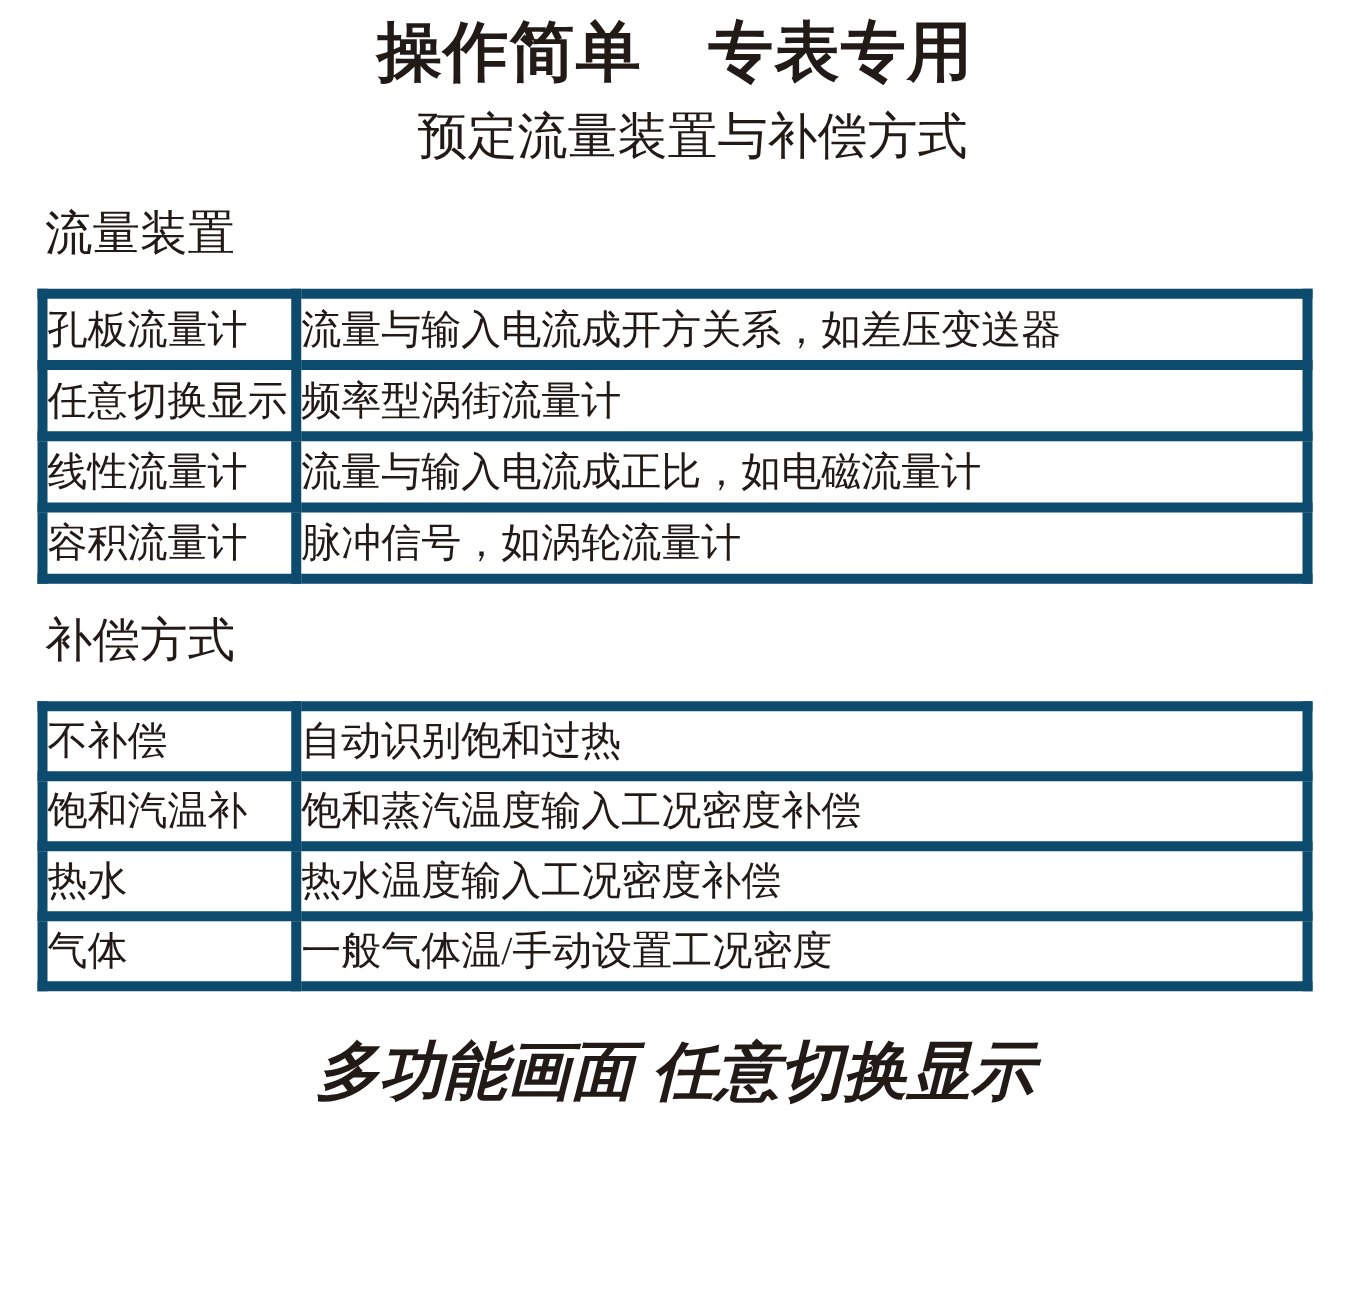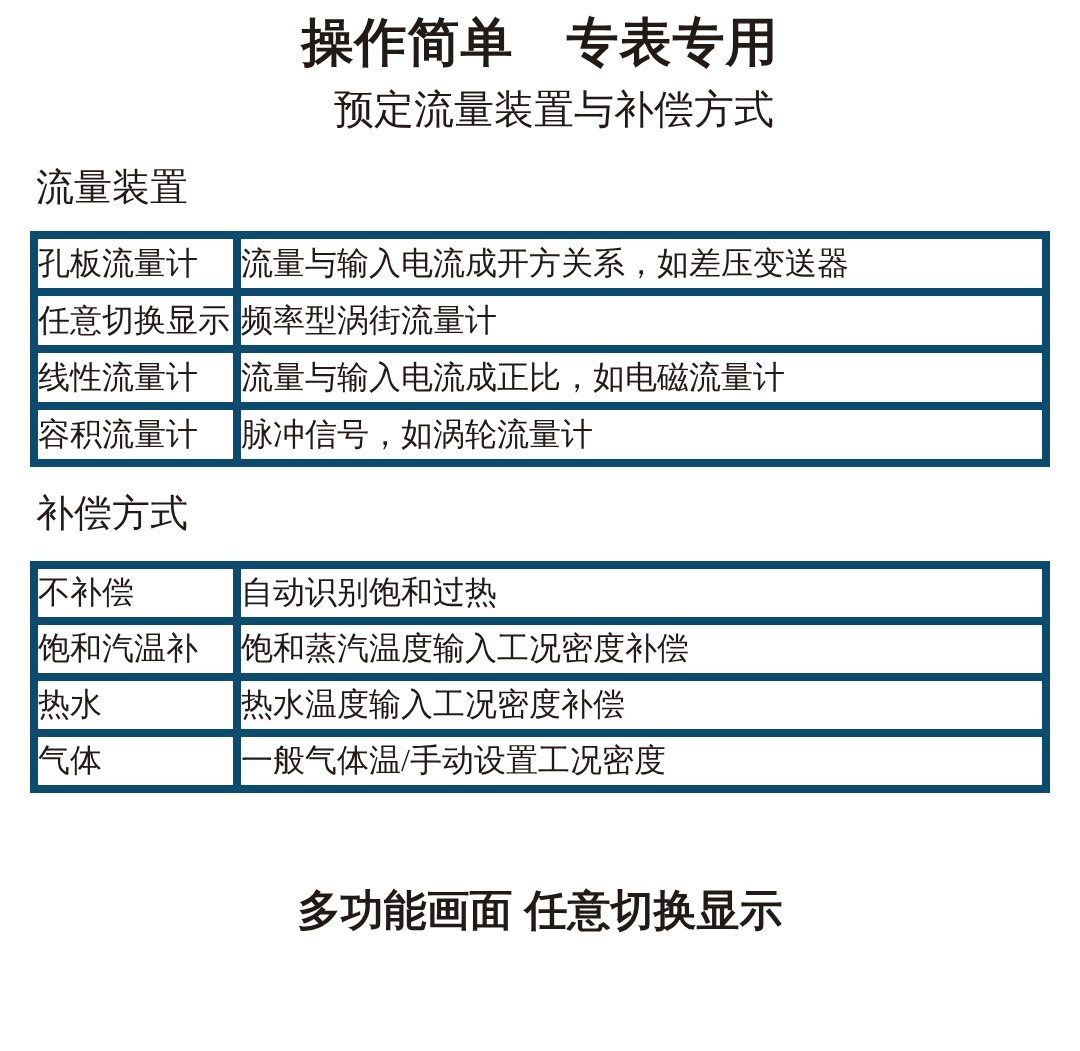--- a/index.html
+++ b/index.html
@@ -50,25 +50,26 @@
     vertical-align: middle;
     padding: 0;
     white-space: nowrap;
     overflow: hidden;
   }
   td.col-name { width: 203px; padding-left: 10px; }
   td.col-desc { padding-left: 14px; }
   table.flow td { height: 57px; }
   table.comp td { height: 56px; }
   .bottom-title {
-    margin: 93px 0 0 0;
+    margin: 40px 0 0 0;
     text-align: center;
-    font-size: 43px;
+    font-size: 51px;
     line-height: 48px;
     font-weight: 700;
+    font-style: italic;
   }
 </style>
 </head>
 <body>
 
 <div>
 
   <h1 class="main-title">操作简单　专表专用</h1>
   <h2 class="subtitle">预定流量装置与补偿方式</h2>
 

